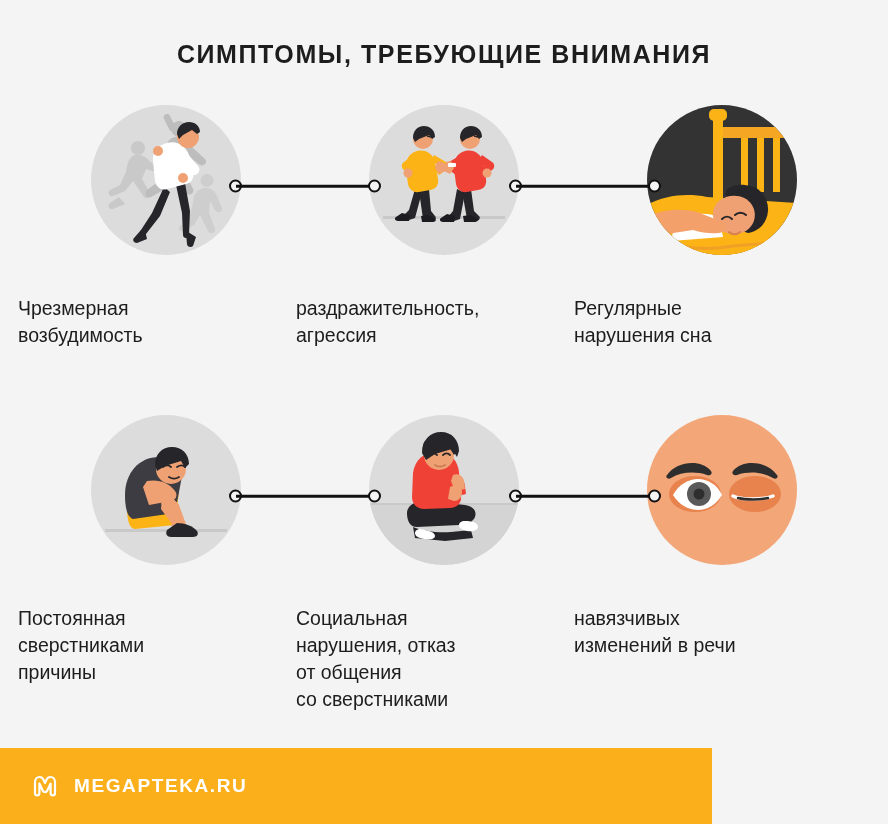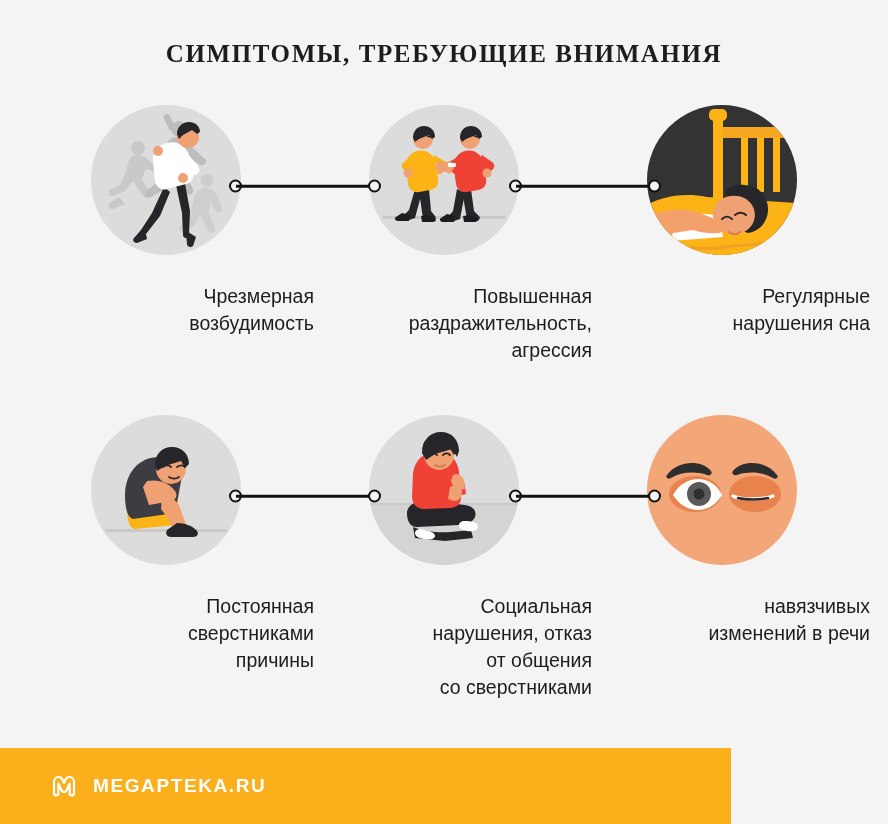--- a/index.html
+++ b/index.html
@@ -25,21 +25,21 @@
   .title {
     position: absolute;
     top: 40px;
     left: 0;
     width: 888px;
     text-align: center;
     font-size: 25px;
     font-weight: bold;
     letter-spacing: 1.6px;
     color: #1d1d1d;
-    font-family: Liberation Serif, serif;
+    font-family: Liberation Sans, sans-serif;
   }
 
   
   .row {
     position: absolute;
     left: 0;
     width: 888px;
     height: 300px;
   }
   .row-1 { top: 105px; }
@@ -68,24 +68,24 @@
     inset: 0;
     border-radius: 50%;
     overflow: hidden;
   }
   .bg-gray { background: #dcdcdc; }
   .bg-dark { background: #333333; }
   .bg-skin { background: #f3a678; }
 
   .caption {
     position: absolute;
-    top: 178px;
+    top: 190px;
     left: 0;
     width: 296px;
-    text-align: right;
+    text-align: left;
     font-size: 19.5px;
     line-height: 27px;
     color: #1d1d1d;
     font-family: "Liberation Sans", sans-serif;
   }
 
   
   .connector {
     position: absolute;
     height: 16px;
@@ -123,21 +123,20 @@
   
   .footer {
     position: absolute;
     left: 0;
     top: 748px;
     width: 712px;
     height: 76px;
     background: #FBAF1B;
     display: flex;
     align-items: center;
-    padding-left: 19px;
   }
   .footer-logo {
     margin-left: 30px;
     width: 30px;
     height: 30px;
     display: block;
   }
   .footer-brand {
     margin-left: 14px;
     color: #ffffff;
@@ -247,21 +246,20 @@
               <circle cx="118" cy="68" r="4.5" fill="#f0a173"></circle>
               <rect x="79" y="58" width="8" height="4" rx="1" fill="#ffffff"></rect>
               <circle cx="101" cy="34" r="10" fill="#f0a173"></circle>
               <path d="M91 33c0-7 4-12 11-12 6 0 11 4 11 11l-3 2-3-4-10 4-4 3z" fill="#26262a"></path>
               <path d="M95 31l4 1M105 31l4 1" stroke="#26262a" stroke-width="1.6" fill="none"></path>
             </g>
           </svg>
         </div>
       </div>
       <div class="caption">
-        <div>Повышенная</div>
         <div>раздражительность,</div>
         <div>агрессия</div>
       </div>
     </div>
 
     <div class="cell cell-2">
       <div class="icon-wrap">
         <div class="icon-circle bg-dark">
           <svg viewBox="0 0 150 150" width="150" height="150">
 

